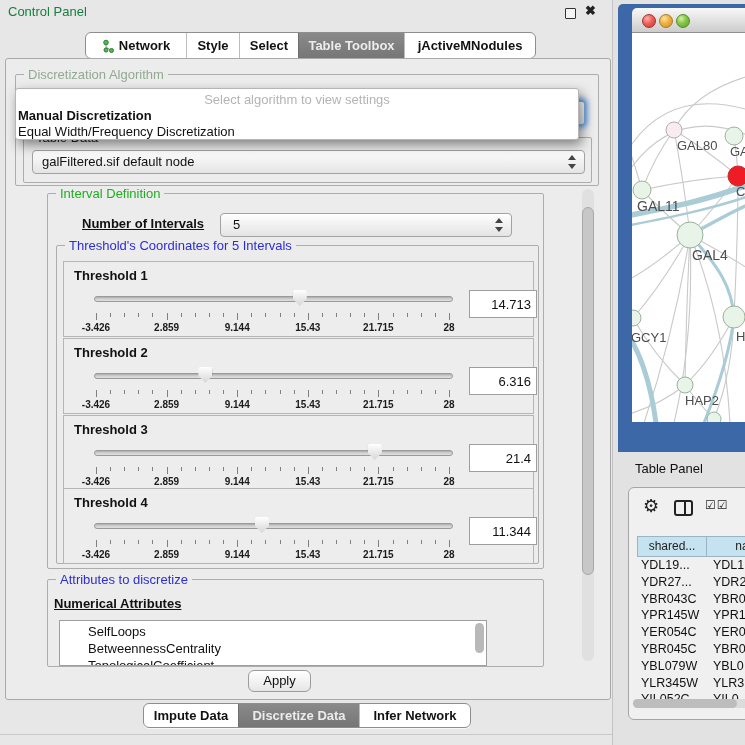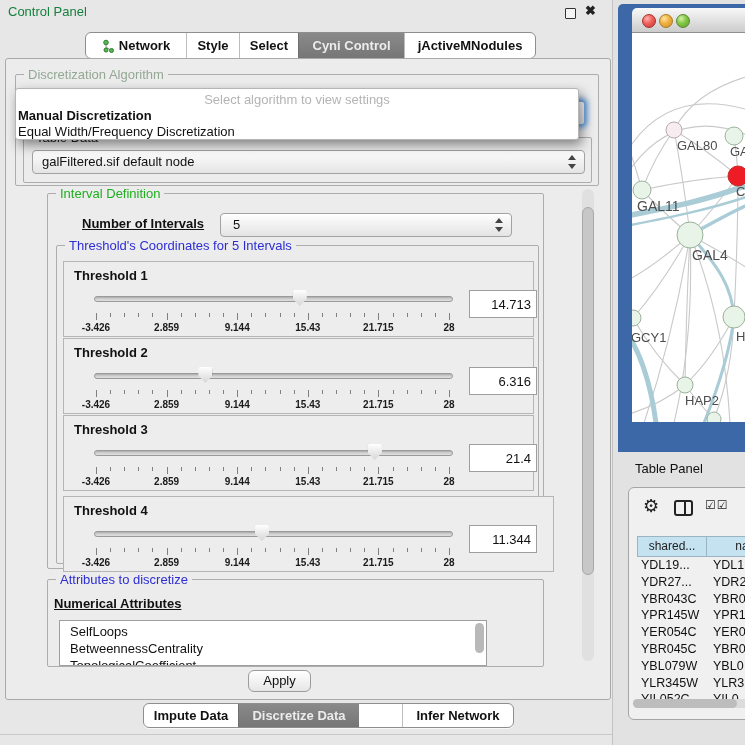--- a/index.html
+++ b/index.html
@@ -120,21 +120,21 @@
           </svg>
           <span>Network</span>
         </div>
         <div class="tab" style="width: 52px;">
           <span>Style</span>
         </div>
         <div class="tab" style="width: 58px;">
           <span>Select</span>
         </div>
         <div class="tab sel" style="width: 105px;">
-          <span>Cyni Control</span>
+          <span>Table Toolbox</span>
         </div>
         <div class="tab" style="width: 130px;">
           <span>jActiveMNodules</span>
         </div>
       </div>
 
     <div class="main-panel">
 
       <div class="tborder" style="left:9px;top:15px;width:582px;height:110px;">
         <span class="ttitle" style="color:#94a894;">Discretization Algorithm</span>
@@ -289,21 +289,21 @@
                 <div class="tlabels">
                   <div class="tlab" style="left: 0%;">-3.426</div>
                   <div class="tlab" style="left: 20%;">2.859</div>
                   <div class="tlab" style="left: 40%;">9.144</div>
                   <div class="tlab" style="left: 60%;">15.43</div>
                   <div class="tlab" style="left: 80%;">21.715</div>
                   <div class="tlab" style="left: 100%;">28</div>
                 </div>
                 <input class="val-box" readonly="" value="21.4" style="">
               </div>
-              <div class="tpanel" style="top: 250px; padding-left: 20px;">
+              <div class="tpanel" style="top: 242px;">
                 <div class="tlabel">Threshold 4</div>
                 <div class="track"></div>
                 <div class="thumb" style="left: 197.908px;"></div>
                 <div class="ticks">
                   <div class="tick major" style="left: 0%;"></div>
                   <div class="tick" style="left: 4%;"></div>
                   <div class="tick" style="left: 8%;"></div>
                   <div class="tick" style="left: 12%;"></div>
                   <div class="tick" style="left: 16%;"></div>
                   <div class="tick major" style="left: 20%;"></div>
@@ -339,40 +339,40 @@
                 <input class="val-box" readonly="" value="11.344" style="">
               </div>
             </div>
         </div>
       </div>
 
       <div class="tborder" style="left:41px;top:520px;width:495px;height:86px;">
         <span class="ttitle" style="color:#2d2dd4;">Attributes to discretize</span>
         <div class="abs" style="left:6px;top:16px;font-size:13px;font-weight:bold;">Numerical Attributes</div>
         <div class="attr-list">
-          <div id="attr-items" style="padding-top:2px;">
+          <div id="attr-items" style="padding-top:2px;margin-left:18px;">
               <div class="attr-item">SelfLoops</div>
               <div class="attr-item">BetweennessCentrality</div>
               <div class="attr-item">TopologicalCoefficient</div>
             </div>
           <div class="mini-sb"></div>
         </div>
       </div>
 
       <div class="apply-btn">Apply</div>
 
       <div class="vtrack">
         <div class="vthumb"></div>
       </div>
     </div>
 
     <div class="seg" id="bottom-tabs" style="left:143px;top:703px;height:23px;">
         <div class="tab" style="width: 94px;">Impute Data</div>
         <div class="tab sel" style="width: 120px;">Discretize Data</div>
-        <div class="tab" style="width: 110px; margin-left: 43px;">Infer Network</div>
+        <div class="tab" style="width: 110px;">Infer Network</div>
       </div>
     <div class="bottom-line"></div>
   </div>
 
   <div class="net-window">
     <div class="net-titlebar">
       <div class="light red"></div>
       <div class="light yellow"></div>
       <div class="light green"></div>
     </div>

